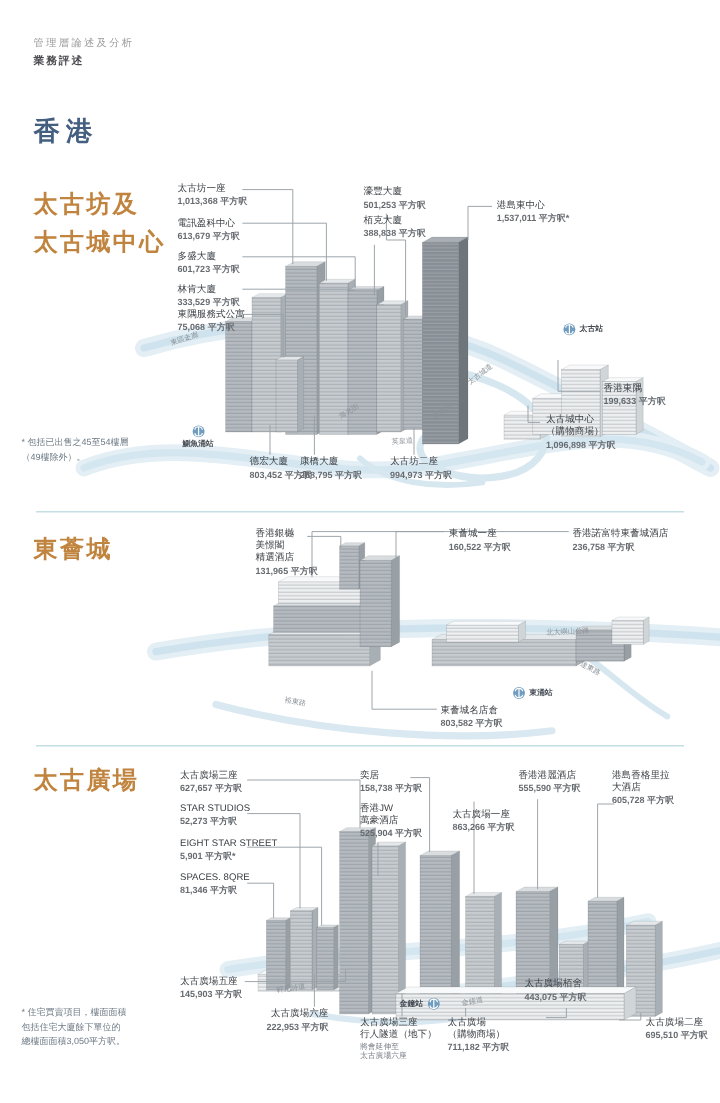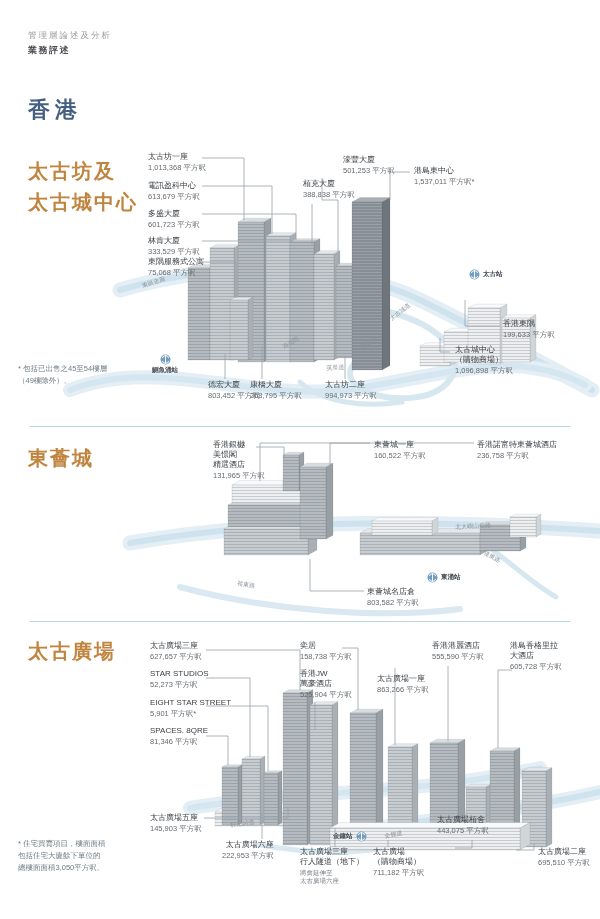--- a/index.html
+++ b/index.html
@@ -5,21 +5,21 @@
   html,body{margin:0;padding:0;background:#ffffff;}
   body{font-family:"Liberation Sans","DejaVu Sans",sans-serif;}
   #page{position:relative;width:600px;height:919px;background:#fff;overflow:hidden;}
   .eyebrow{position:absolute;left:28px;top:30px;font-size:8.5px;letter-spacing:2px;color:#9b9b9b;}
   .subtitle{position:absolute;left:28px;top:44px;font-size:9px;font-weight:bold;letter-spacing:1.5px;color:#4a4a50;}
   .pagetitle{position:absolute;left:28px;top:95px;font-size:22px;font-weight:bold;letter-spacing:5px;color:#455f80;}
   .sec-h{position:absolute;font-size:20px;font-weight:bold;letter-spacing:2px;color:#c0843f;white-space:pre-line;line-height:1.55;}
   .divider{position:absolute;left:30px;width:540px;height:1px;background:#b7d7de;}
   .lbl{position:absolute;z-index:3;}
   .lbl-name{font-size:8px;font-weight:normal;color:#3c4146;white-space:pre-line;line-height:1.25;}
-  .lbl-area{font-size:7.5px;color:#666b70;margin-top:1px;line-height:1.2;}
+  .lbl-area{font-size:7.5px;color:#666b70;margin-top:1px;line-height:1.2;font-weight:bold;}
   .lbl-note{font-size:6.5px;color:#7c828a;white-space:pre-line;margin-top:2px;line-height:1.3;}
   .foot{position:absolute;font-size:7.5px;color:#6d7a85;white-space:pre-line;line-height:1.6;z-index:3;}
   .road{position:absolute;font-size:6px;color:#8b9298;z-index:2;transform-origin:left top;white-space:nowrap;}
   .station{position:absolute;display:flex;align-items:center;gap:3px;z-index:3;}
   .station.col{flex-direction:column;gap:1px;}
   .station .st-name{font-size:6.5px;font-weight:bold;color:#434a52;white-space:nowrap;}
   .mtr{width:11px;height:11px;display:block;}
   .mapsvg{position:absolute;left:0;z-index:1;}
 </style>
 </head>
@@ -138,21 +138,21 @@
     <div class="lbl-area">601,723 平方呎</div>
   </div>
   <div class="lbl" style="left:148px;top:236px;">
     <div class="lbl-name">林肯大廈</div>
     <div class="lbl-area">333,529 平方呎</div>
   </div>
   <div class="lbl" style="left:148px;top:257px;">
     <div class="lbl-name">東隅服務式公寓</div>
     <div class="lbl-area">75,068 平方呎</div>
   </div>
-  <div class="lbl" style="left:303px;top:155px;margin-left:40px;">
+  <div class="lbl" style="left:303px;top:155px;">
     <div class="lbl-name">濠豐大廈</div>
     <div class="lbl-area">501,253 平方呎</div>
   </div>
   <div class="lbl" style="left:303px;top:179px;">
     <div class="lbl-name">栢克大廈</div>
     <div class="lbl-area">388,838 平方呎</div>
   </div>
   <div class="lbl" style="left:414px;top:166px;">
     <div class="lbl-name">港島東中心</div>
     <div class="lbl-area">1,537,011 平方呎*</div>

